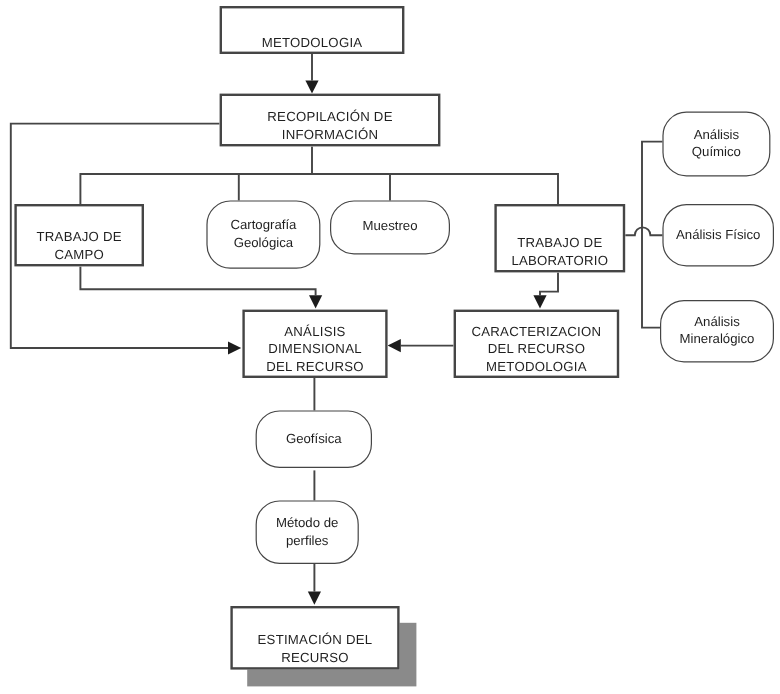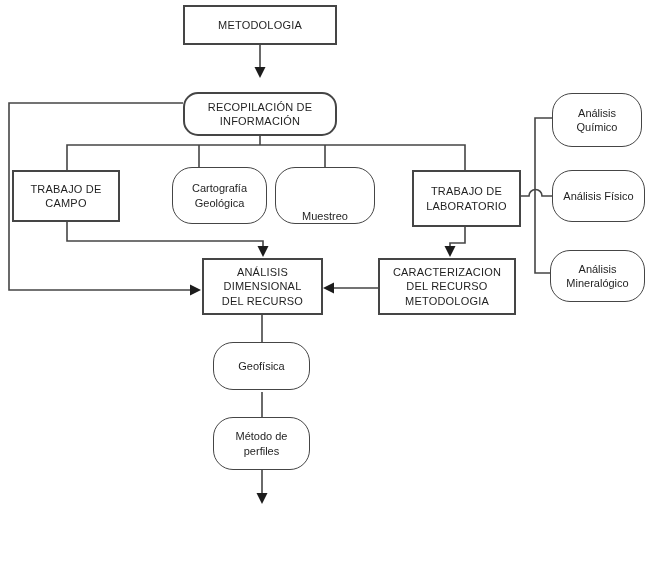--- a/index.html
+++ b/index.html
@@ -37,42 +37,42 @@
     display: flex;
     align-items: center;
     justify-content: center;
     text-align: center;
     box-sizing: border-box;
     color: var(--text, #1f1f1f);
     font-size: 11px;
     line-height: 1.3;
   }
   .node .lbl { white-space: pre-line; }
-  .rect { letter-spacing: 0.2px; }
+  .rect { letter-spacing: 0.2px; align-items: flex-end; }
   .rounded {
     border-width: 1.5px;
     border-radius: 20px;
   }
   .shadowed {
     box-shadow: 14px 14px 0 0 var(--shadow, #8a8a8a);
   }
   
   #n-metodologia     { left:183px; top:5px;   width:154px; height:40px; }
-  #n-recopilacion    { left:183px; top:92px;  width:154px; height:44px;border-radius:15px; }
+  #n-recopilacion    { left:183px; top:78px;  width:184px; height:44px; }
   #n-trabajo-campo   { left:12px;  top:170px; width:108px; height:52px; }
   #n-cartografia     { left:152px; top:167px; width:95px;  height:57px;margin-left:20px; }
-  #n-muestreo        { left:275px; top:167px; width:100px; height:57px;align-items:flex-end; }
+  #n-muestreo        { left:275px; top:167px; width:100px; height:45px; }
   #n-laboratorio     { left:412px; top:170px; width:109px; height:57px; }
   #n-quimico         { left:552px; top:93px;  width:90px;  height:54px; }
   #n-fisico          { left:552px; top:170px; width:93px;  height:52px; }
   #n-mineralogico    { left:550px; top:250px; width:95px;  height:52px; }
   #n-analisis-dim    { left:202px; top:258px; width:121px; height:57px; }
   #n-caracterizacion { left:378px; top:258px; width:138px; height:57px; }
   #n-geofisica       { left:213px; top:342px; width:97px;  height:48px; }
-  #n-metodo-perfiles { left:213px; top:417px; width:97px;  height:53px; }
+  #n-metodo-perfiles { left:213px; top:417px; width:86px;  height:53px; }
   #n-estimacion      { left:192px; top:505px; width:141px; height:53px; }
 </style>
 </head>
 <body>
 
 <div id="canvas">
 
   <svg id="connectors" viewBox="0 0 650 578" xmlns="http://www.w3.org/2000/svg">
 
     <path d="M260 45 V67"></path>
@@ -161,14 +161,18 @@
 
   <div class="node rounded" id="n-geofisica">
     <span class="lbl">Geofísica</span>
   </div>
 
   <div class="node rounded" id="n-metodo-perfiles">
     <span class="lbl">Método de
 perfiles</span>
   </div>
 
+  <div class="node rect shadowed" id="n-estimacion">
+    <span class="lbl">ESTIMACIÓN DEL
+RECURSO</span>
+  </div>
 
 </div>
 
 </body></html>

